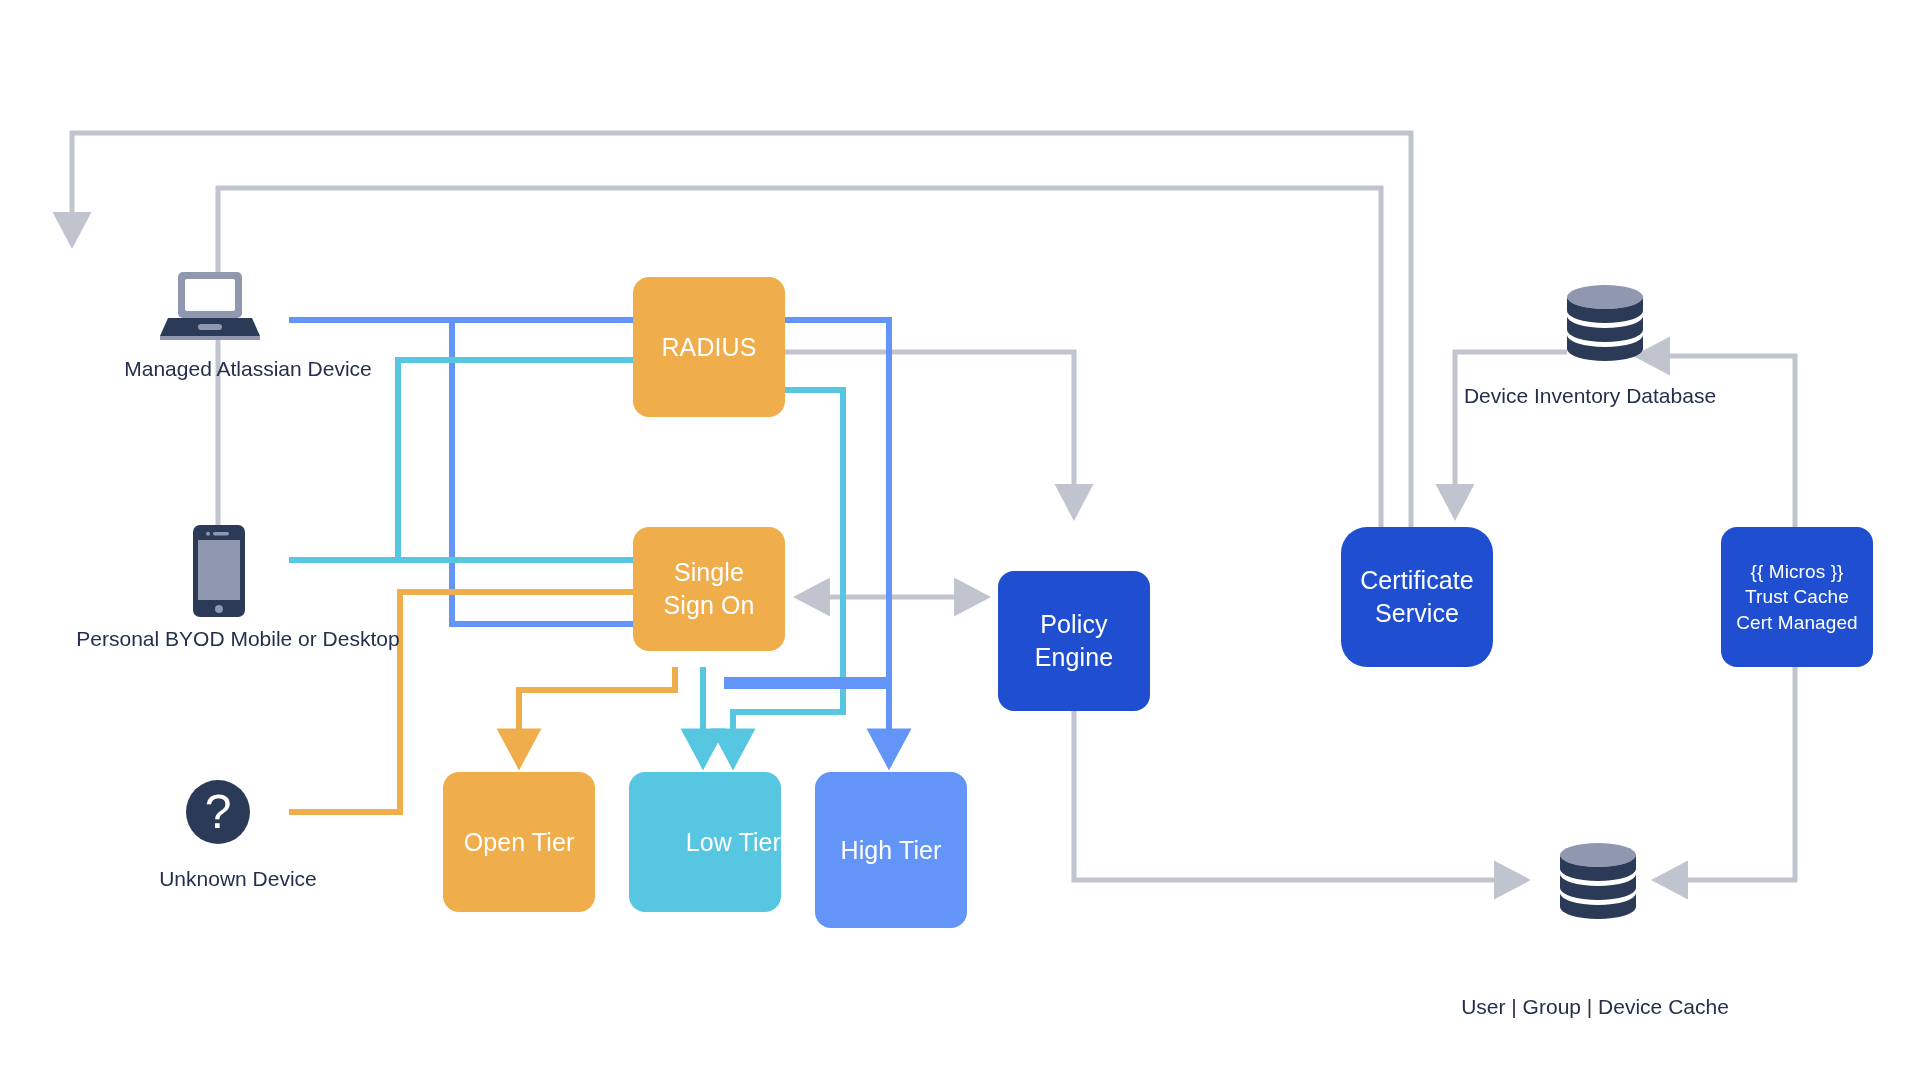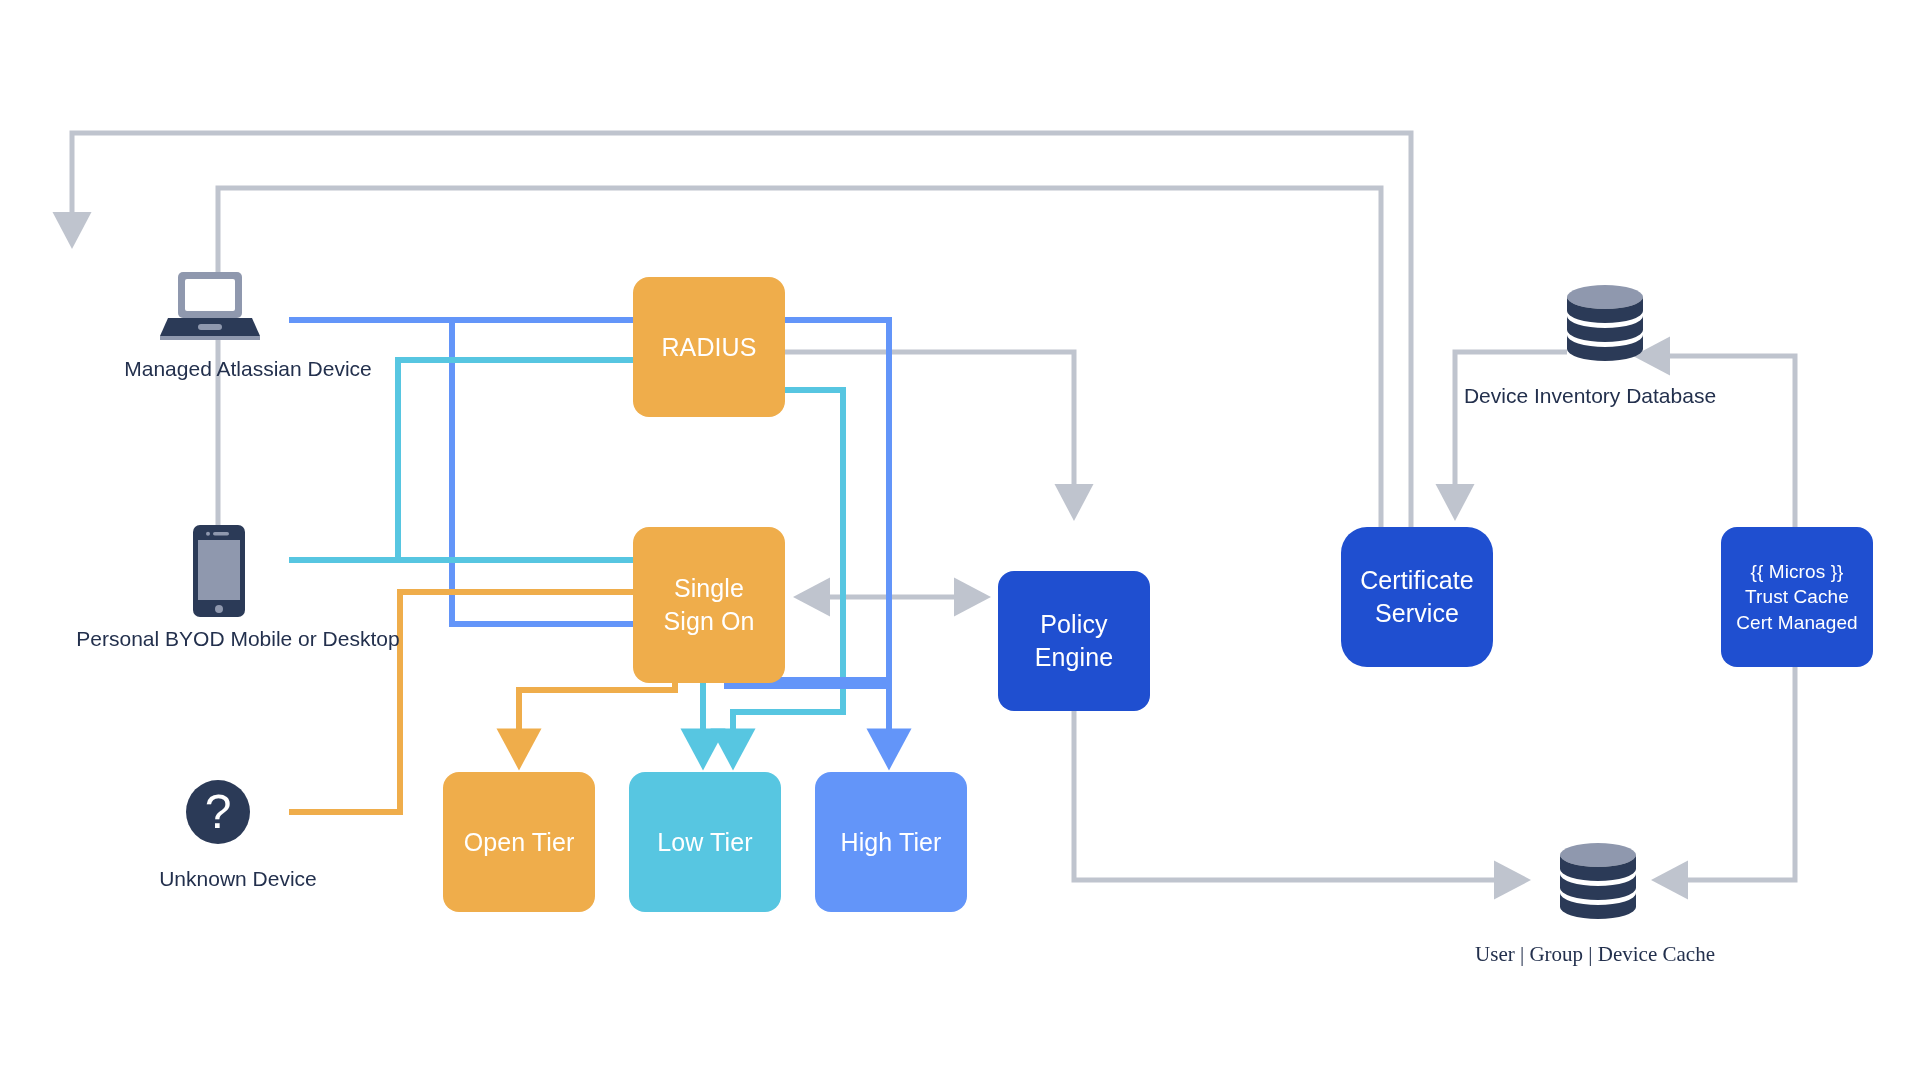--- a/index.html
+++ b/index.html
@@ -28,42 +28,42 @@
     border-radius: 16px;
     color: #ffffff;
     font-size: 25px;
     line-height: 1.32;
     font-weight: 400;
     letter-spacing: 0.1px;
   }
   .node span { display: block; }
 
   .box-radius   { left: 633px; top: 277px;  width: 152px; height: 140px; background: #EFAD4B; }
-  .box-sso      { left: 633px; top: 527px;  width: 152px; height: 156px; background: #EFAD4B; }
+  .box-sso      { left: 633px; top: 527px;  width: 152px; height: 124px; background: #EFAD4B; }
   .box-open     { left: 443px; top: 772px;  width: 152px; height: 140px; background: #EFAD4B; }
-  .box-low      { left: 629px; top: 772px;  width: 152px; height: 140px; background: #57C6E1; }
-  .box-high     { left: 815px; top: 772px;  width: 152px; height: 140px; background: #6395F9; }
+  .box-low      { left: 629px; top: 772px;  width: 152px; height: 140px; background: #57C6E1; justify-content: flex-end; }
+  .box-high     { left: 815px; top: 772px;  width: 152px; height: 156px; background: #6395F9; }
   .box-policy   { left: 998px; top: 527px;  width: 152px; height: 140px; background: #1F4FD0; margin-top: 44px; }
   .box-cert     { left: 1341px; top: 527px; width: 152px; height: 140px; background: #1F4FD0; border-radius: 26px; }
   .box-trust    { left: 1721px; top: 527px; width: 152px; height: 140px; background: #1F4FD0; font-size: 19px; }
 
   .icon-label {
     position: absolute;
     text-align: center;
     color: #23304D;
     font-size: 21px;
     line-height: 1.33;
     font-weight: 400;
     white-space: nowrap;
   }
   .lbl-laptop { left: 58px;  top: 355px; width: 380px; }
   .lbl-mobile { left: 48px;  top: 625px; width: 380px; }
   .lbl-unknown{ left: 48px;  top: 865px; width: 380px; }
   .lbl-devdb  { left: 1400px; top: 382px; width: 380px; }
-  .lbl-cache  { left: 1395px; top: 941px; width: 400px; font-family: Liberation Serif, serif; }
+  .lbl-cache  { left: 1395px; top: 993px; width: 400px; }
 </style>
 </head>
 <body>
 
 <svg id="diagram" viewBox="0 0 1920 1080" width="1920" height="1080">
   <defs>
     <marker id="ah-gray" markerWidth="9" markerHeight="9" refX="5.6" refY="4.5" orient="auto">
       <path d="M0,0.6 L7.4,4.5 L0,8.4 Z" fill="#BFC4CE"></path>
     </marker>
     <marker id="ah-gray-start" markerWidth="9" markerHeight="9" refX="1.8" refY="4.5" orient="auto">

